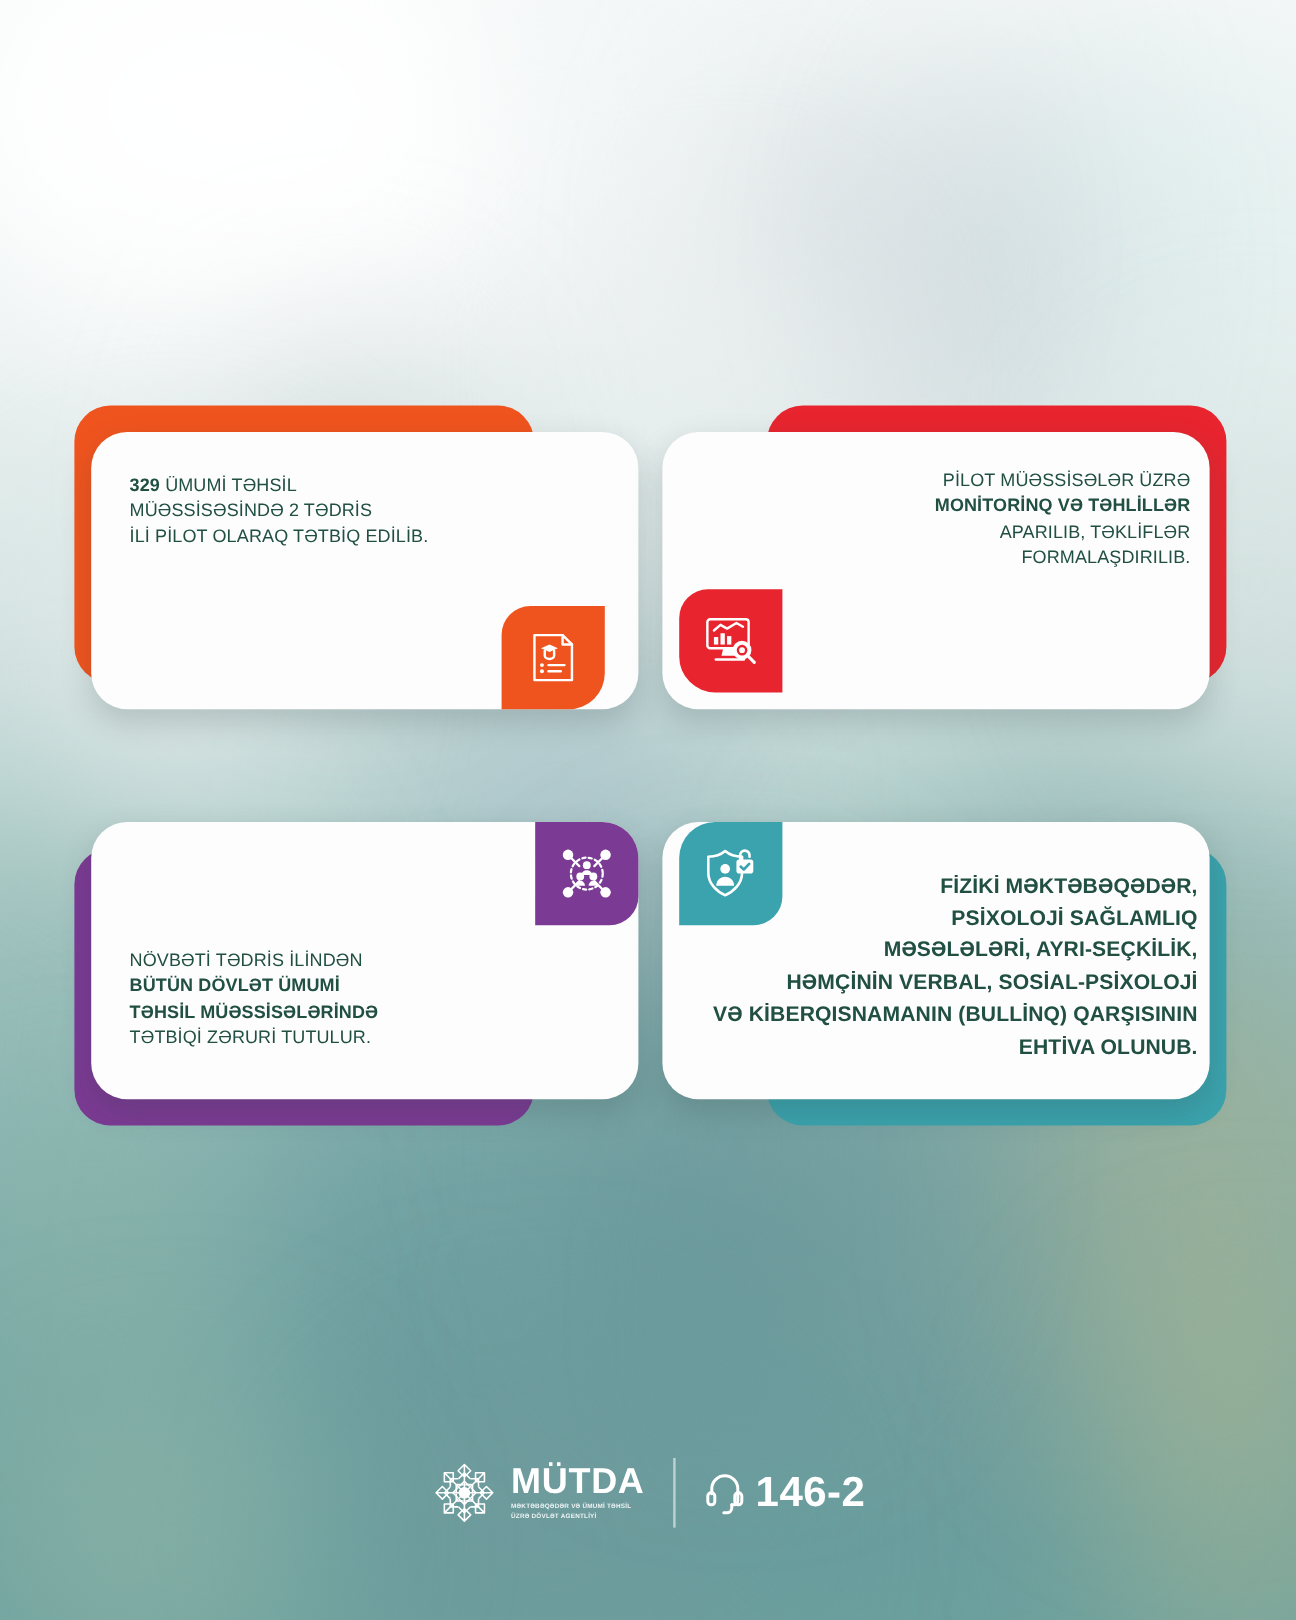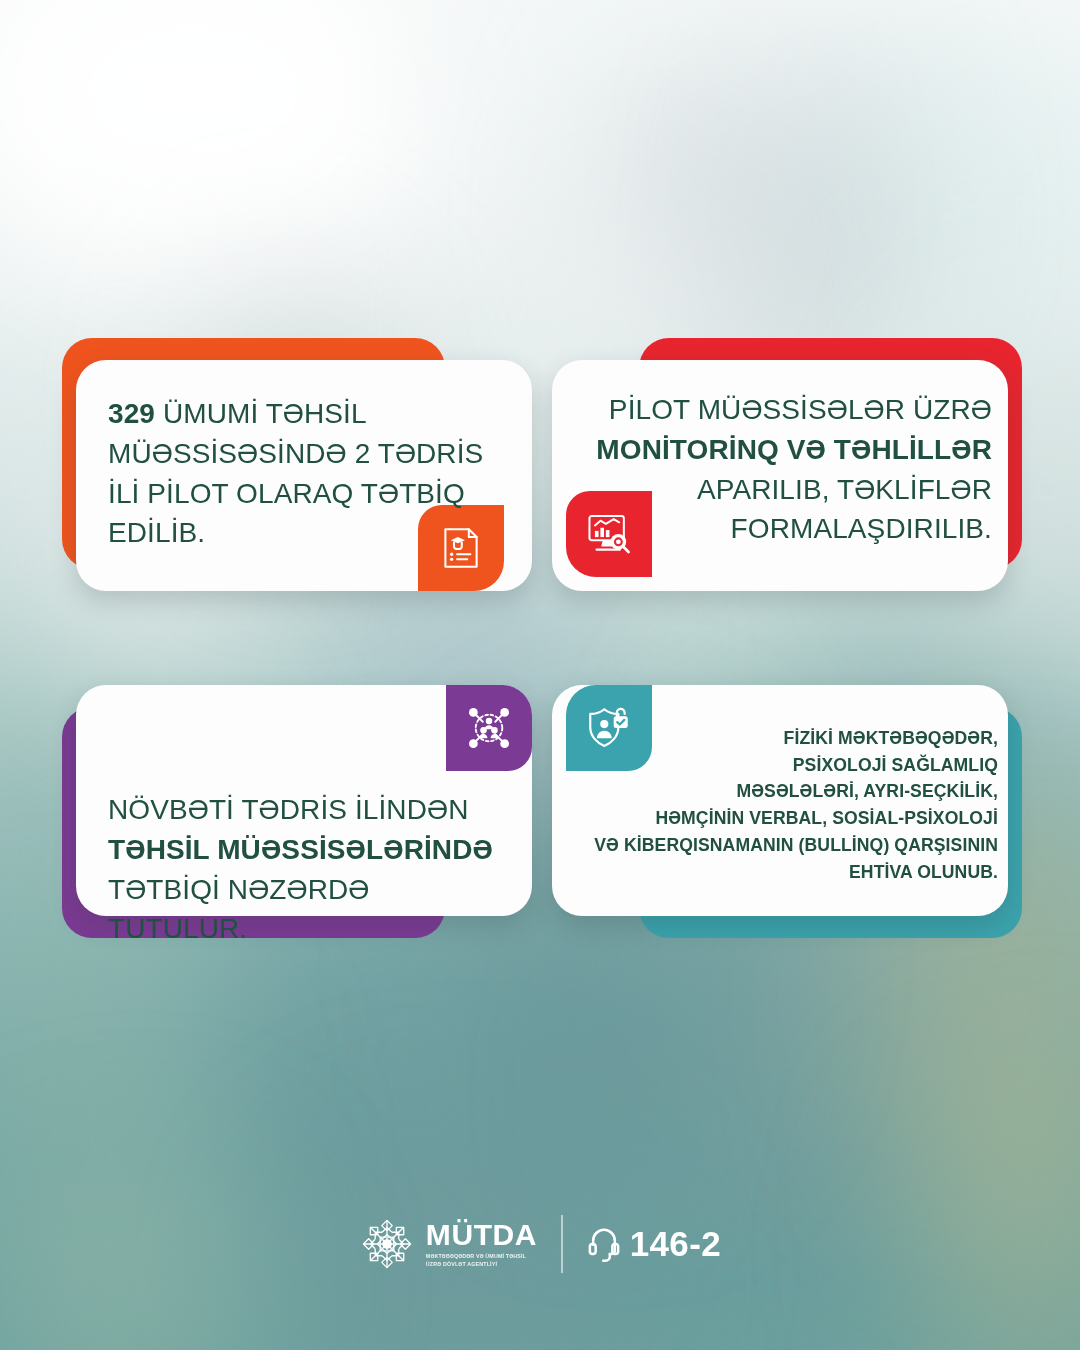--- a/index.html
+++ b/index.html
@@ -114,21 +114,21 @@
   .card.c2 .icon-tile{ left:14px;  top:153px; border-radius:24px 0 0 30px; }
   .card.c3 .icon-tile{ left:384px; top:12px;  border-radius:0 30px 24px 0; }
   .card.c4 .icon-tile{ left:14px;  top:12px;  border-radius:30px 0 24px 0; }
 
   .icon-tile svg{ width:50px; height:50px; display:block; }
 
   
   .body-text{
     position:absolute; z-index:5;
     color:#215043;
-    font-size:28px;
+    font-size:15px;
     line-height:1.42;
     letter-spacing:.1px;
     font-weight:500;
   }
   .body-text b{ font-weight:800; }
 
   .card.c1 .body-text{ left:46px;  top:56px;  width:400px; text-align:left; }
   .card.c2 .body-text{ left:40px;  top:52px;  width:400px; text-align:right; }
   .card.c3 .body-text{ left:46px;  top:88px;  width:392px; text-align:left;margin-top:29px; }
   .card.c4 .body-text{ left:26px;  top:52px;  width:420px; text-align:right;
@@ -256,22 +256,23 @@
         <circle cx="32" cy="23" r="4.2" fill="#fff" stroke="none"></circle>
         <path d="M26.5 33.5c0-3 2.5-5 5.5-5s5.5 2 5.5 5z" fill="#fff" stroke="none"></path>
         <circle cx="25" cy="35" r="4.2" fill="#fff" stroke="none"></circle>
         <circle cx="39" cy="35" r="4.2" fill="#fff" stroke="none"></circle>
         <path d="M20 45c0-3.2 2.3-5.4 5-5.4s5 2.2 5 5.4z" fill="#fff" stroke="none"></path>
         <path d="M34 45c0-3.2 2.3-5.4 5-5.4s5 2.2 5 5.4z" fill="#fff" stroke="none"></path>
       </svg>
     </div>
     <div class="body-text" style="text-align: left;">
         <div><span>NÖVBƏTİ TƏDRİS İLİNDƏN</span></div>
+        <div><b>BÜTÜN DÖVLƏT ÜMUMİ</b></div>
         <div><b>TƏHSİL MÜƏSSİSƏLƏRİNDƏ</b></div>
-        <div><span>TƏTBİQİ NƏZƏRDƏ TUTULUR.</span></div>
+        <div><span>TƏTBİQİ ZƏRURİ TUTULUR.</span></div>
       </div>
   </div>
 
   <div class="card c4">
     <div class="plate" style="background: rgb(59, 163, 173);"></div>
     <div class="sheet"></div>
     <div class="icon-tile" style="background: rgb(59, 163, 173);">
       <svg viewBox="0 0 64 64" fill="none" stroke="#fff" stroke-width="2.8" stroke-linecap="round" stroke-linejoin="round">
         <path d="M8 14c7 0 14-2.5 18-6 4 3.5 11 6 18 6v17c0 12-9.5 20.5-18 24C17.5 51.5 8 43 8 31z"></path>
         <circle cx="26" cy="27" r="5.2" fill="#fff" stroke="none"></circle>

